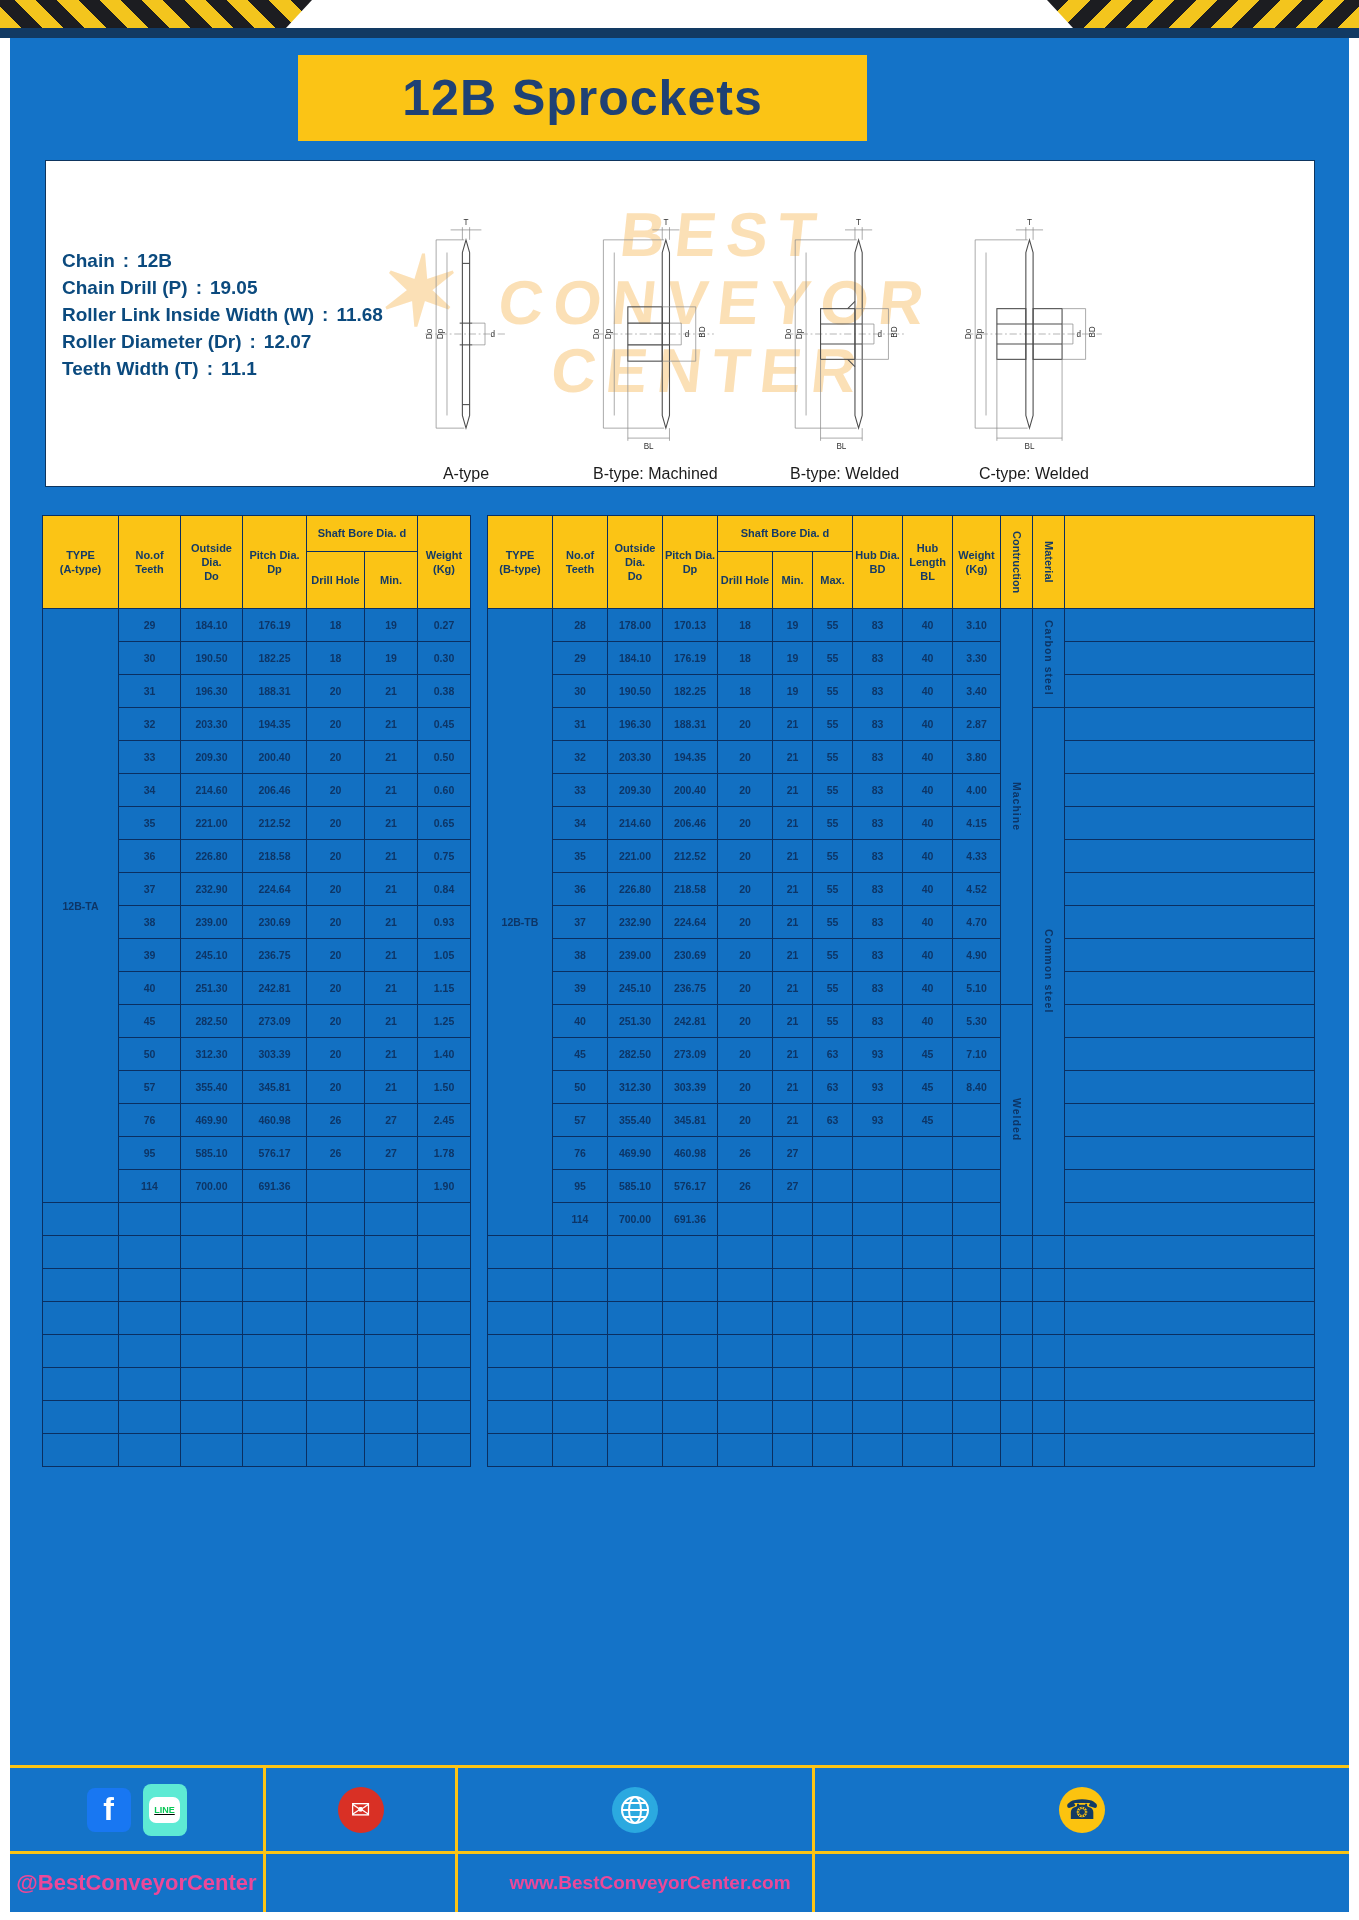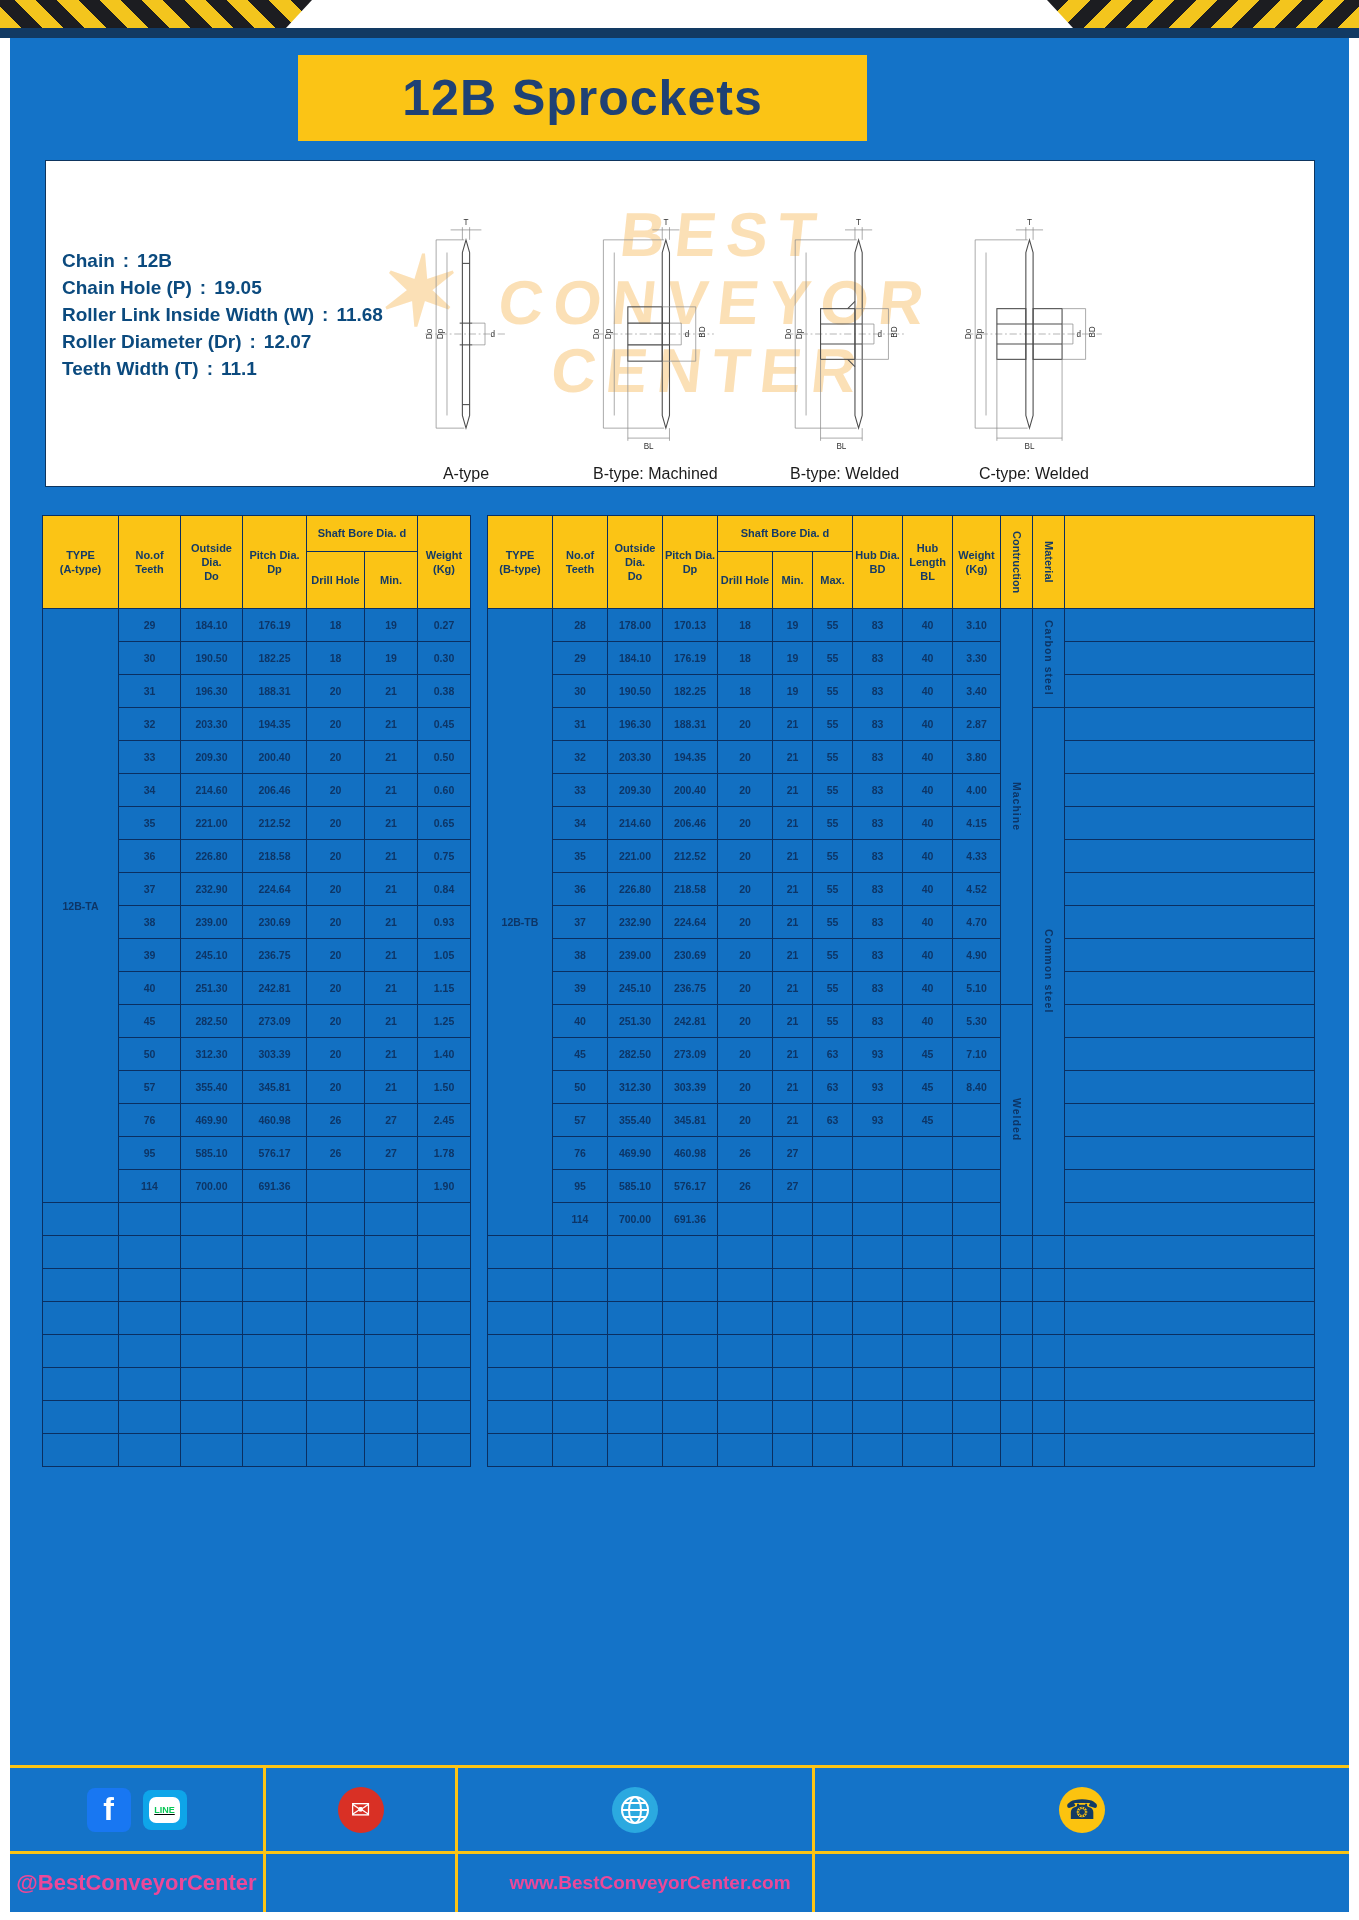--- a/index.html
+++ b/index.html
@@ -63,21 +63,21 @@
   
   .footer{position:absolute;left:10px;right:10px;top:1765px;bottom:8px;border-top:3px solid var(--yellow);display:flex;}
   .f-col{display:flex;flex-direction:column;}
   .f-col+.f-col{border-left:3px solid var(--yellow);}
   .f-c1{width:253px;} .f-c2{width:192px;} .f-c3{width:357px;} .f-c4{flex:1;}
   .f-icons{height:86px;border-bottom:3px solid var(--yellow);display:flex;align-items:center;justify-content:center;gap:12px;}
   .f-text{flex:1;display:flex;align-items:center;justify-content:center;font-weight:bold;white-space:nowrap;}
   .f-white{color:#ec4899;} .f-yellow{color:#ffd23f;}
   .f-c1 .f-text{font-size:22px;} .f-c2 .f-text{font-size:21px;} .f-c3 .f-text{font-size:19px;padding-left:30px;} .f-c4 .f-text{font-size:24px;}
   .icon-fb{width:44px;height:44px;border-radius:8px;background:#1877f2;color:#fff;display:flex;align-items:center;justify-content:center;font-size:32px;font-weight:bold;}
-  .icon-line{width:44px;height:40px;border-radius:8px;background:#0ea5e9;display:flex;align-items:center;justify-content:center;text-decoration:underline;}
+  .icon-line{width:44px;height:52px;border-radius:8px;background:#5eead4;display:flex;align-items:center;justify-content:center;text-decoration:underline;}
   .icon-line span{background:#ffffff;color:#06c755;font-size:9px;font-weight:bold;border-radius:7px;padding:8px 5px;}
   .circle{width:46px;height:46px;border-radius:50%;display:flex;align-items:center;justify-content:center;}
   .c-red{background:#d93025;color:#fff;font-size:24px;}
   .c-globe{background:#2ba9e0;}
   .c-phone{background:#fcc30f;color:#123a63;font-size:27px;}
 </style>
 </head>
 <body>
 
 <div class="page">
@@ -101,21 +101,21 @@
       <div>BEST</div>
       <div>CONVEYOR</div>
       <div>CENTER</div>
     </div>
 
     <div class="spec-text">
       <div class="spec-line">
         <span class="spec-label">Chain</span><span class="spec-colon">:</span><span class="spec-value">12B</span>
       </div>
       <div class="spec-line">
-        <span class="spec-label">Chain Hole (P)</span><span class="spec-colon">:</span><span class="spec-value">19.05</span>
+        <span class="spec-label">Chain Drill (P)</span><span class="spec-colon">:</span><span class="spec-value">19.05</span>
       </div>
       <div class="spec-line">
         <span class="spec-label">Roller Link Inside Width (W)</span><span class="spec-colon">:</span><span class="spec-value">11.68</span>
       </div>
       <div class="spec-line">
         <span class="spec-label">Roller Diameter (Dr)</span><span class="spec-colon">:</span><span class="spec-value">12.07</span>
       </div>
       <div class="spec-line">
         <span class="spec-label">Teeth Width (T)</span><span class="spec-colon">:</span><span class="spec-value">11.1</span>
       </div>

